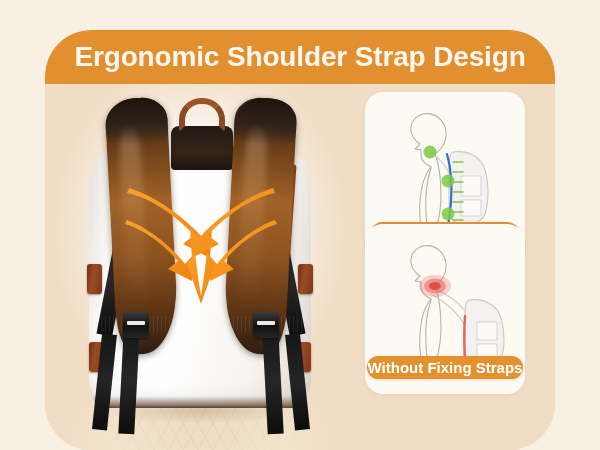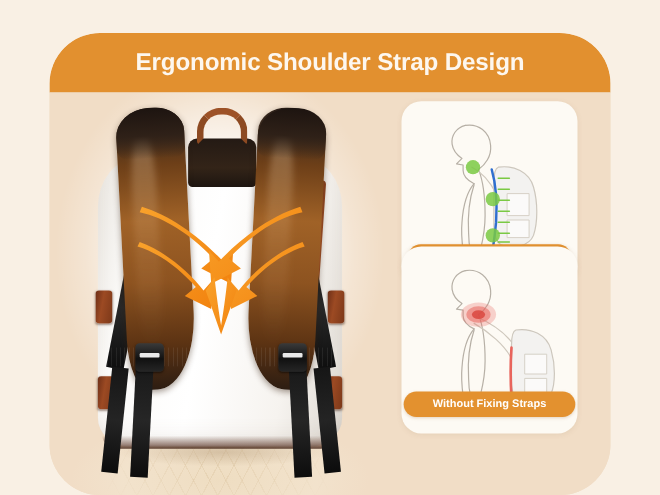--- a/index.html
+++ b/index.html
@@ -38,21 +38,21 @@
     width: 510px;
     height: 54px;
     background: #e2902f;
     border-radius: 46px 46px 0 0;
     display: flex;
     align-items: center;
     justify-content: center;
   }
   #title-text {
     color: #fdf7ef;
-    font-size: 22px;
+    font-size: 28px;
     font-weight: bold;
     letter-spacing: -0.15px;
     white-space: nowrap;
   }
 
   
   #panel-body {
     position: absolute;
     left: 0;
     top: 54px;
@@ -281,21 +281,21 @@
 
   .pill {
     position: absolute;
     height: 23px;
     background: #e3912f;
     border-radius: 12px;
     display: flex;
     align-items: center;
     justify-content: center;
     color: #ffffff;
-    font-size: 10px;
+    font-size: 15px;
     font-weight: bold;
     white-space: nowrap;
     box-shadow: 0 1px 3px rgba(150,100,40,0.25);
   }
   #pill-with    { left: 6px;  top: 130px; width: 148px; }
   #pill-without { left: 2px;  top: 132px; width: 156px; }
 </style>
 </head>
 <body>
 

